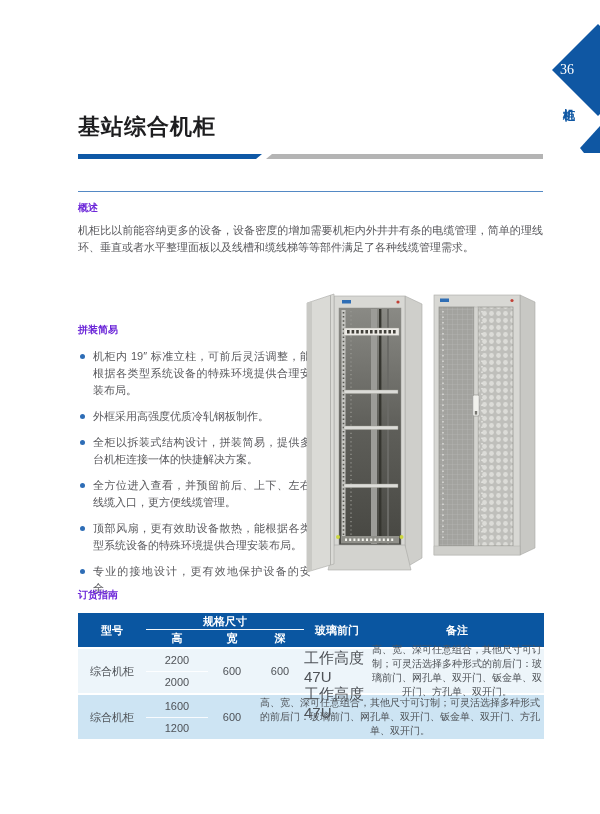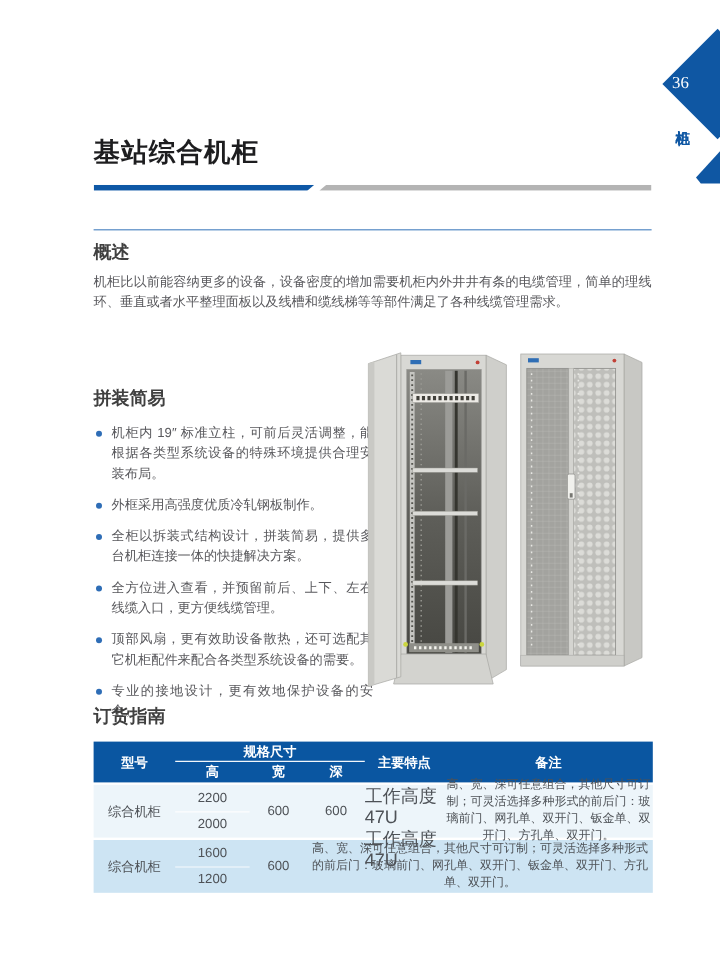--- a/index.html
+++ b/index.html
@@ -27,21 +27,21 @@
   .title {
     position:absolute; left:78px; top:112px; margin:0;
     font-size:22px; font-weight:bold; color:#1d1d1f; letter-spacing:1px;
   }
   .title-bars { position:absolute; left:78px; top:154px; width:465px; height:5px; display:flex; }
   .bar-blue { width:184px; background:#0e58a6; clip-path:polygon(0 0,100% 0,calc(100% - 6px) 100%,0 100%); }
   .bar-gap  { width:4px; }
   .bar-gray { flex:1; background:#b4b4b4; clip-path:polygon(6px 0,100% 0,100% 100%,0 100%); }
 
   
-  h2.sec { font-size:15px; font-weight:bold; color:#404040; margin:0 0 7px 0; }
+  h2.sec { font-size:10px; font-weight:bold; color:#6d28d9; margin:0 0 7px 0; }
 
   .overview { position:absolute; left:78px; top:191px; width:465px; }
   .overview .rule { border-top:1px solid #5489c4; margin-bottom:9px; }
   .overview p { margin:0; font-size:11px; line-height:17px; color:#58585c; text-align:justify; }
 
   .features { position:absolute; left:78px; top:323px; width:233px; }
   .features ul { list-style:none; margin:11px 0 0 0; padding:0; }
   .features li {
     position:relative; padding-left:15px; margin-bottom:9px;
     font-size:11px; line-height:17px; color:#58585c; text-align:justify;
@@ -108,21 +108,21 @@
     <p>机柜比以前能容纳更多的设备，设备密度的增加需要机柜内外井井有条的电缆管理，简单的理线环、垂直或者水平整理面板以及线槽和缆线梯等等部件满足了各种线缆管理需求。</p>
   </div>
 
   <div class="features">
     <h2 class="sec">拼装简易</h2>
     <ul>
       <li>机柜内 19″ 标准立柱，可前后灵活调整，能根据各类型系统设备的特殊环境提供合理安装布局。</li>
       <li>外框采用高强度优质冷轧钢板制作。</li>
       <li>全柜以拆装式结构设计，拼装简易，提供多台机柜连接一体的快捷解决方案。</li>
       <li>全方位进入查看，并预留前后、上下、左右线缆入口，更方便线缆管理。</li>
-      <li>顶部风扇，更有效助设备散热，还可选配其它机柜配件来配合各类型系统设备的需要。</li>
+      <li>顶部风扇，更有效助设备散热，能根据各类型系统设备的特殊环境提供合理安装布局。</li>
       <li>专业的接地设计，更有效地保护设备的安全。</li>
     </ul>
   </div>
 
   <svg class="cab-open" width="125" height="287" viewBox="0 0 125 287">
     <defs>
       <linearGradient id="gInt" x1="0" y1="0" x2="0" y2="1">
         <stop offset="0" stop-color="#8a8a85"></stop>
         <stop offset="0.5" stop-color="#5f5f5a"></stop>
         <stop offset="1" stop-color="#474742"></stop>
@@ -186,21 +186,21 @@
       <div class="t-head">
         <div class="th th-model">型号</div>
         <div class="th-specgroup">
           <div class="th-spec-title">规格尺寸</div>
           <div class="th-sub">
             <span class="th-h">高</span>
             <span class="th-w">宽</span>
             <span class="th-d">深</span>
           </div>
         </div>
-        <div class="th th-config">主要特点</div>
+        <div class="th th-config">玻璃前门</div>
         <div class="th th-notes">备注</div>
       </div>
 
       <div class="t-row alt1">
         <div class="td td-model">综合机柜</div>
         <div class="td-heights">
           <div class="td-hv first">2200</div>
           <div class="td-hv">2000</div>
         </div>
         <div class="td td-w">600</div>

